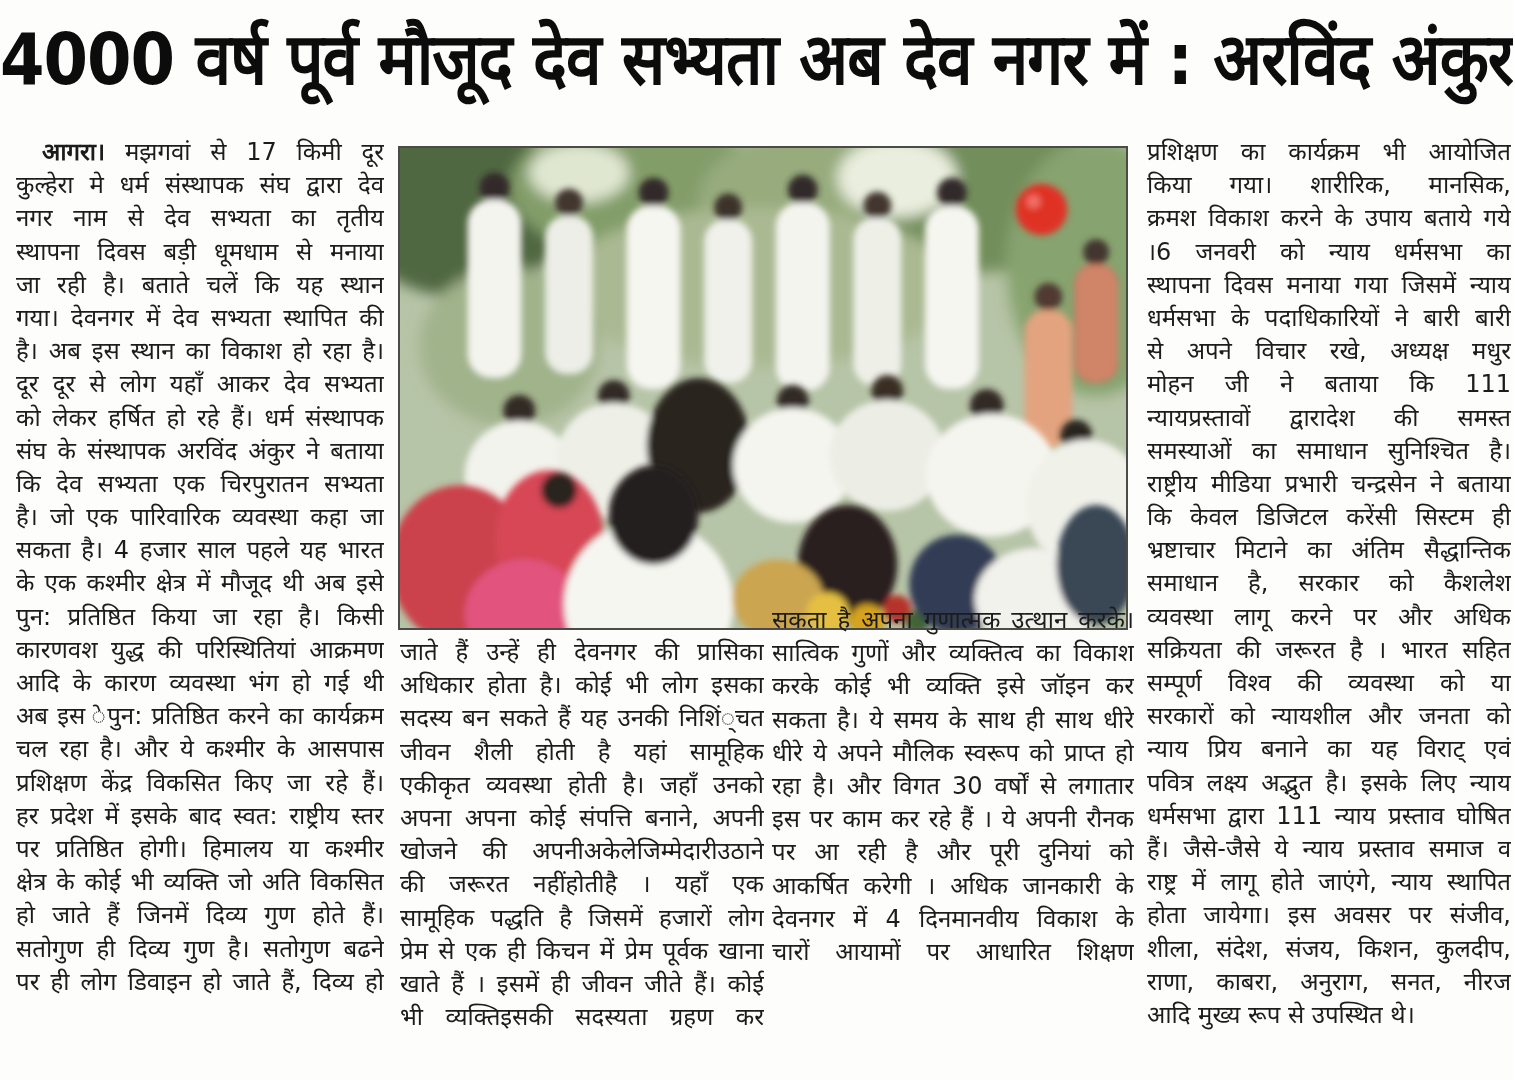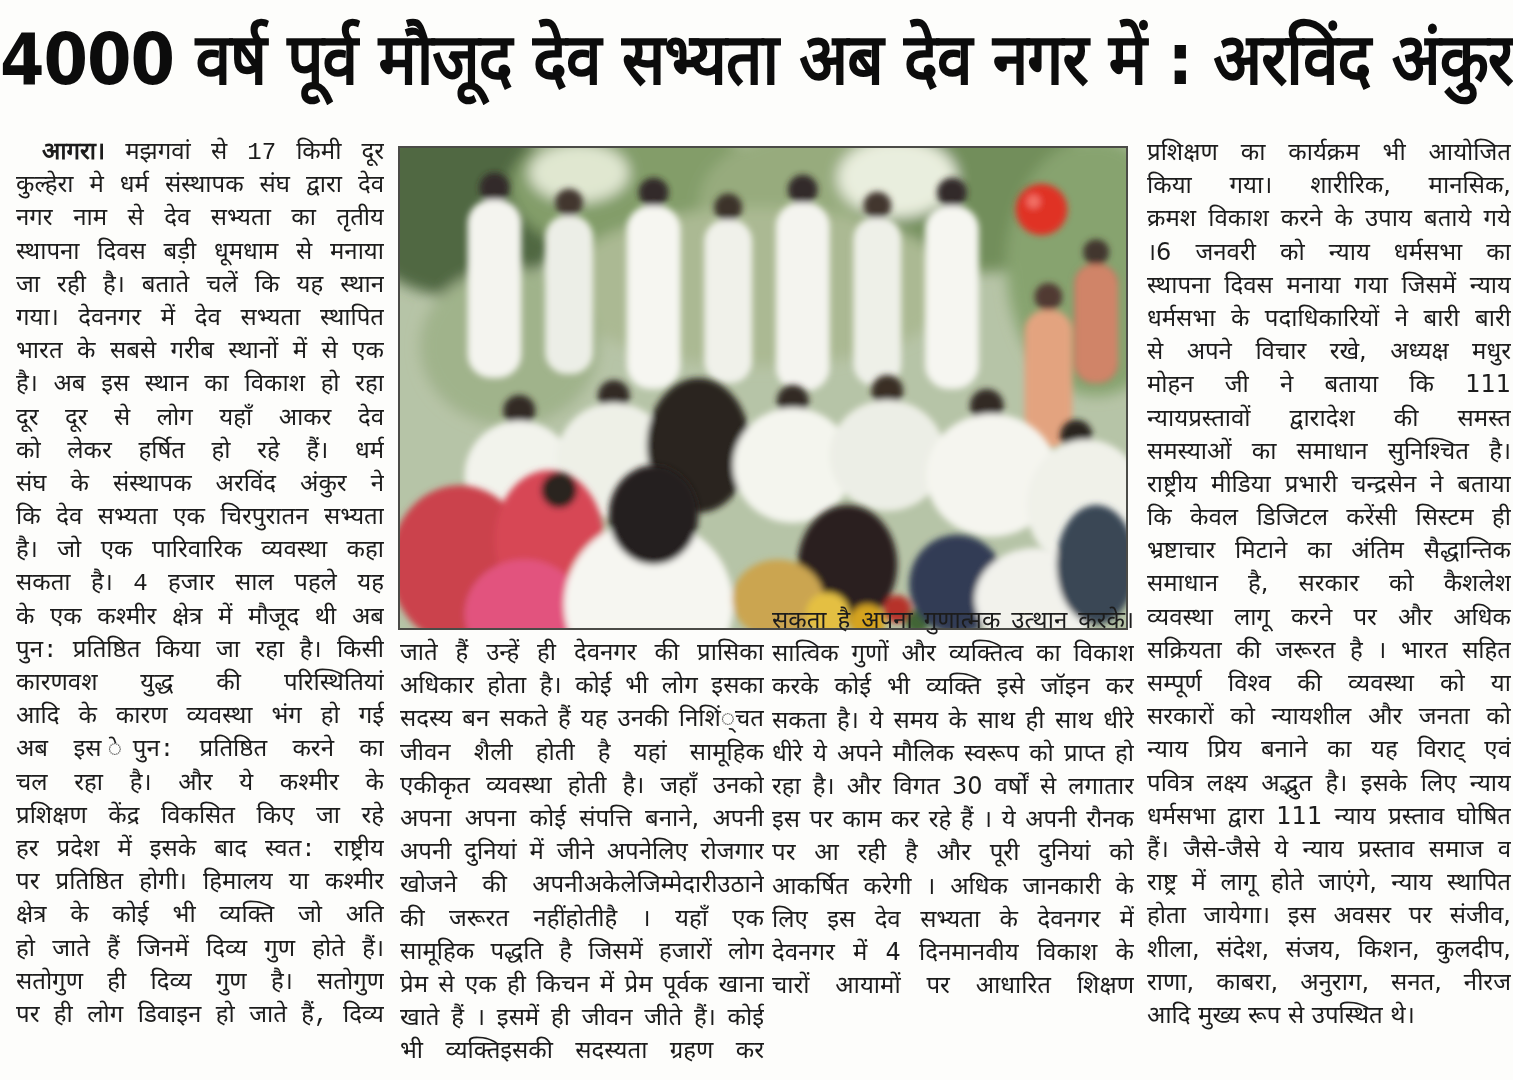--- a/index.html
+++ b/index.html
@@ -12,21 +12,21 @@
   .headline{
     position:absolute;top:2px;left:0;width:100%;height:118px;
     margin:0;text-align:center;white-space:nowrap;
     font-size:64px;font-weight:700;color:#0c0c0c;
     letter-spacing:-1px;line-height:112px;
     transform:scale(1.0,1.12);transform-origin:50% 40%;
   }
   .col{
     position:absolute;font-size:24px;color:#1c1c1c;
   }
-  .col1{left:16px;top:136px;width:368px;font-family:Liberation Mono, monospace;}
+  .col1{left:16px;top:136px;width:368px;}
   .col2{left:400px;top:636px;width:364px;}
   .col3{left:772px;top:604px;width:362px;}
   .col4{left:1147px;top:136px;width:364px;}
   .tline{
     height:33.2px;line-height:33.2px;
     text-align:justify;text-align-last:justify;
     overflow:hidden;
   }
   .tline.first{padding-left:26px;}
   .tline.first b{font-weight:700;}
@@ -45,21 +45,20 @@
   <h1 class="headline">4000 वर्ष पूर्व मौजूद देव सभ्यता अब देव नगर में : अरविंद अंकुर</h1>
 
   <div class="col col1">
     <div class="tline first"><b>आगरा।</b><span> मझगवां से 17 किमी दूर</span></div>
     <div class="rest">
         <div class="tline">कुल्हेरा मे धर्म संस्थापक संघ द्वारा देव</div>
         <div class="tline">नगर नाम से देव सभ्यता का तृतीय</div>
         <div class="tline">स्थापना दिवस बड़ी धूमधाम से मनाया</div>
         <div class="tline">जा रही है। बताते चलें कि यह स्थान</div>
         <div class="tline">गया। देवनगर में देव सभ्यता स्थापित की</div>
-        <div class="tline">भारत के सबसे गरीब स्थानों में से एक</div>
         <div class="tline">है। अब इस स्थान का विकाश हो रहा है।</div>
         <div class="tline">दूर दूर से लोग यहाँ आकर देव सभ्यता</div>
         <div class="tline">को लेकर हर्षित हो रहे हैं। धर्म संस्थापक</div>
         <div class="tline">संघ के संस्थापक अरविंद अंकुर ने बताया</div>
         <div class="tline">कि देव सभ्यता एक चिरपुरातन सभ्यता</div>
         <div class="tline">है। जो एक पारिवारिक व्यवस्था कहा जा</div>
         <div class="tline">सकता है। 4 हजार साल पहले यह भारत</div>
         <div class="tline">के एक कश्मीर क्षेत्र में मौजूद थी अब इसे</div>
         <div class="tline">पुन: प्रतिष्ठित किया जा रहा है। किसी</div>
         <div class="tline">कारणवश युद्ध की परिस्थितियां आक्रमण</div>
@@ -164,42 +163,40 @@
   </figure>
 
   <div class="col col2">
     <div class="rest">
         <div class="tline">जाते हैं उन्हें ही देवनगर की प्रासिका</div>
         <div class="tline">अधिकार होता है। कोई भी लोग इसका</div>
         <div class="tline">सदस्य बन सकते हैं यह उनकी निशिं्चत</div>
         <div class="tline">जीवन शैली होती है यहां सामूहिक</div>
         <div class="tline">एकीकृत व्यवस्था होती है। जहाँ उनको</div>
         <div class="tline">अपना अपना कोई संपत्ति बनाने, अपनी</div>
-        <div class="tline">अपनी दुनियां में जीने अपनेलिए रोजगार</div>
         <div class="tline">खोजने की अपनीअकेलेजिम्मेदारीउठाने</div>
         <div class="tline">की जरूरत नहींहोतीहै । यहाँ एक</div>
         <div class="tline">सामूहिक पद्धति है जिसमें हजारों लोग</div>
         <div class="tline">प्रेम से एक ही किचन में प्रेम पूर्वक खाना</div>
         <div class="tline">खाते हैं । इसमें ही जीवन जीते हैं। कोई</div>
         <div class="tline">भी व्यक्तिइसकी सदस्यता ग्रहण कर</div>
       </div>
   </div>
 
   <div class="col col3">
     <div class="rest">
         <div class="tline">सकता है अपना गुणात्मक उत्थान करके।</div>
         <div class="tline">सात्विक गुणों और व्यक्तित्व का विकाश</div>
         <div class="tline">करके कोई भी व्यक्ति इसे जॉइन कर</div>
         <div class="tline">सकता है। ये समय के साथ ही साथ धीरे</div>
         <div class="tline">धीरे ये अपने मौलिक स्वरूप को प्राप्त हो</div>
         <div class="tline">रहा है। और विगत 30 वर्षों से लगातार</div>
         <div class="tline">इस पर काम कर रहे हैं । ये अपनी रौनक</div>
         <div class="tline">पर आ रही है और पूरी दुनियां को</div>
         <div class="tline">आकर्षित करेगी । अधिक जानकारी के</div>
-        <div class="tline">लिए इस देव सभ्यता के देवनगर में</div>
         <div class="tline">देवनगर में 4 दिनमानवीय विकाश के</div>
         <div class="tline">चारों आयामों पर आधारित शिक्षण</div>
       </div>
   </div>
 
   <div class="col col4">
     <div class="rest">
         <div class="tline">प्रशिक्षण का कार्यक्रम भी आयोजित</div>
         <div class="tline">किया गया। शारीरिक, मानसिक,</div>
         <div class="tline">क्रमश विकाश करने के उपाय बताये गये</div>

